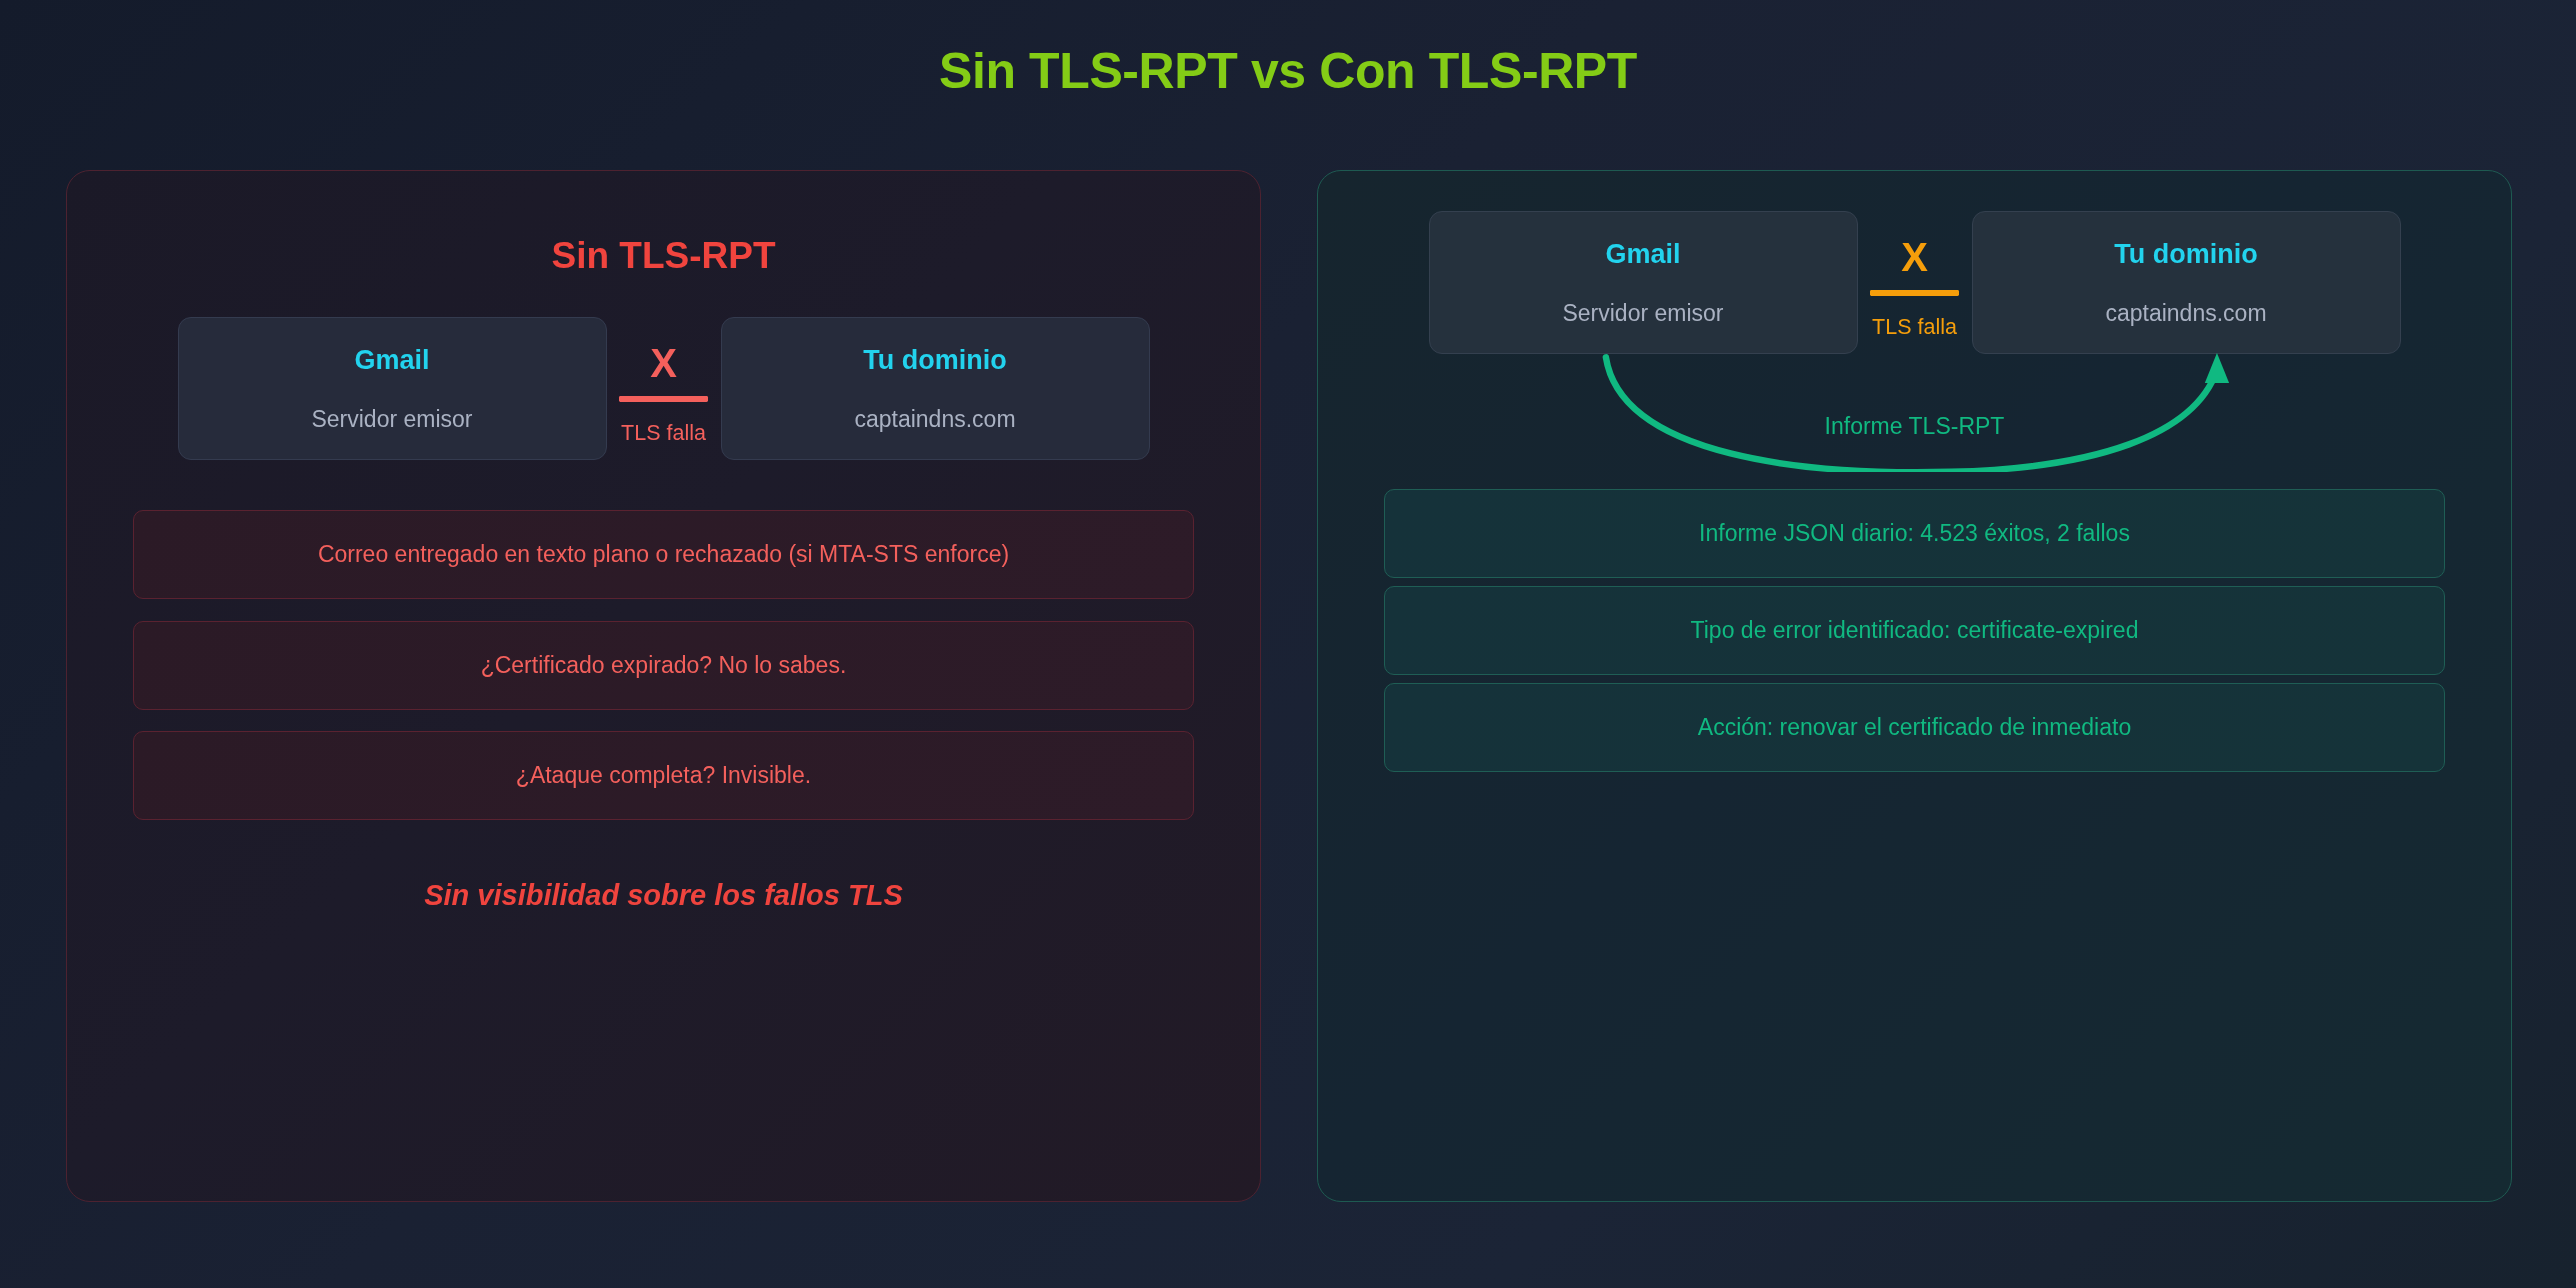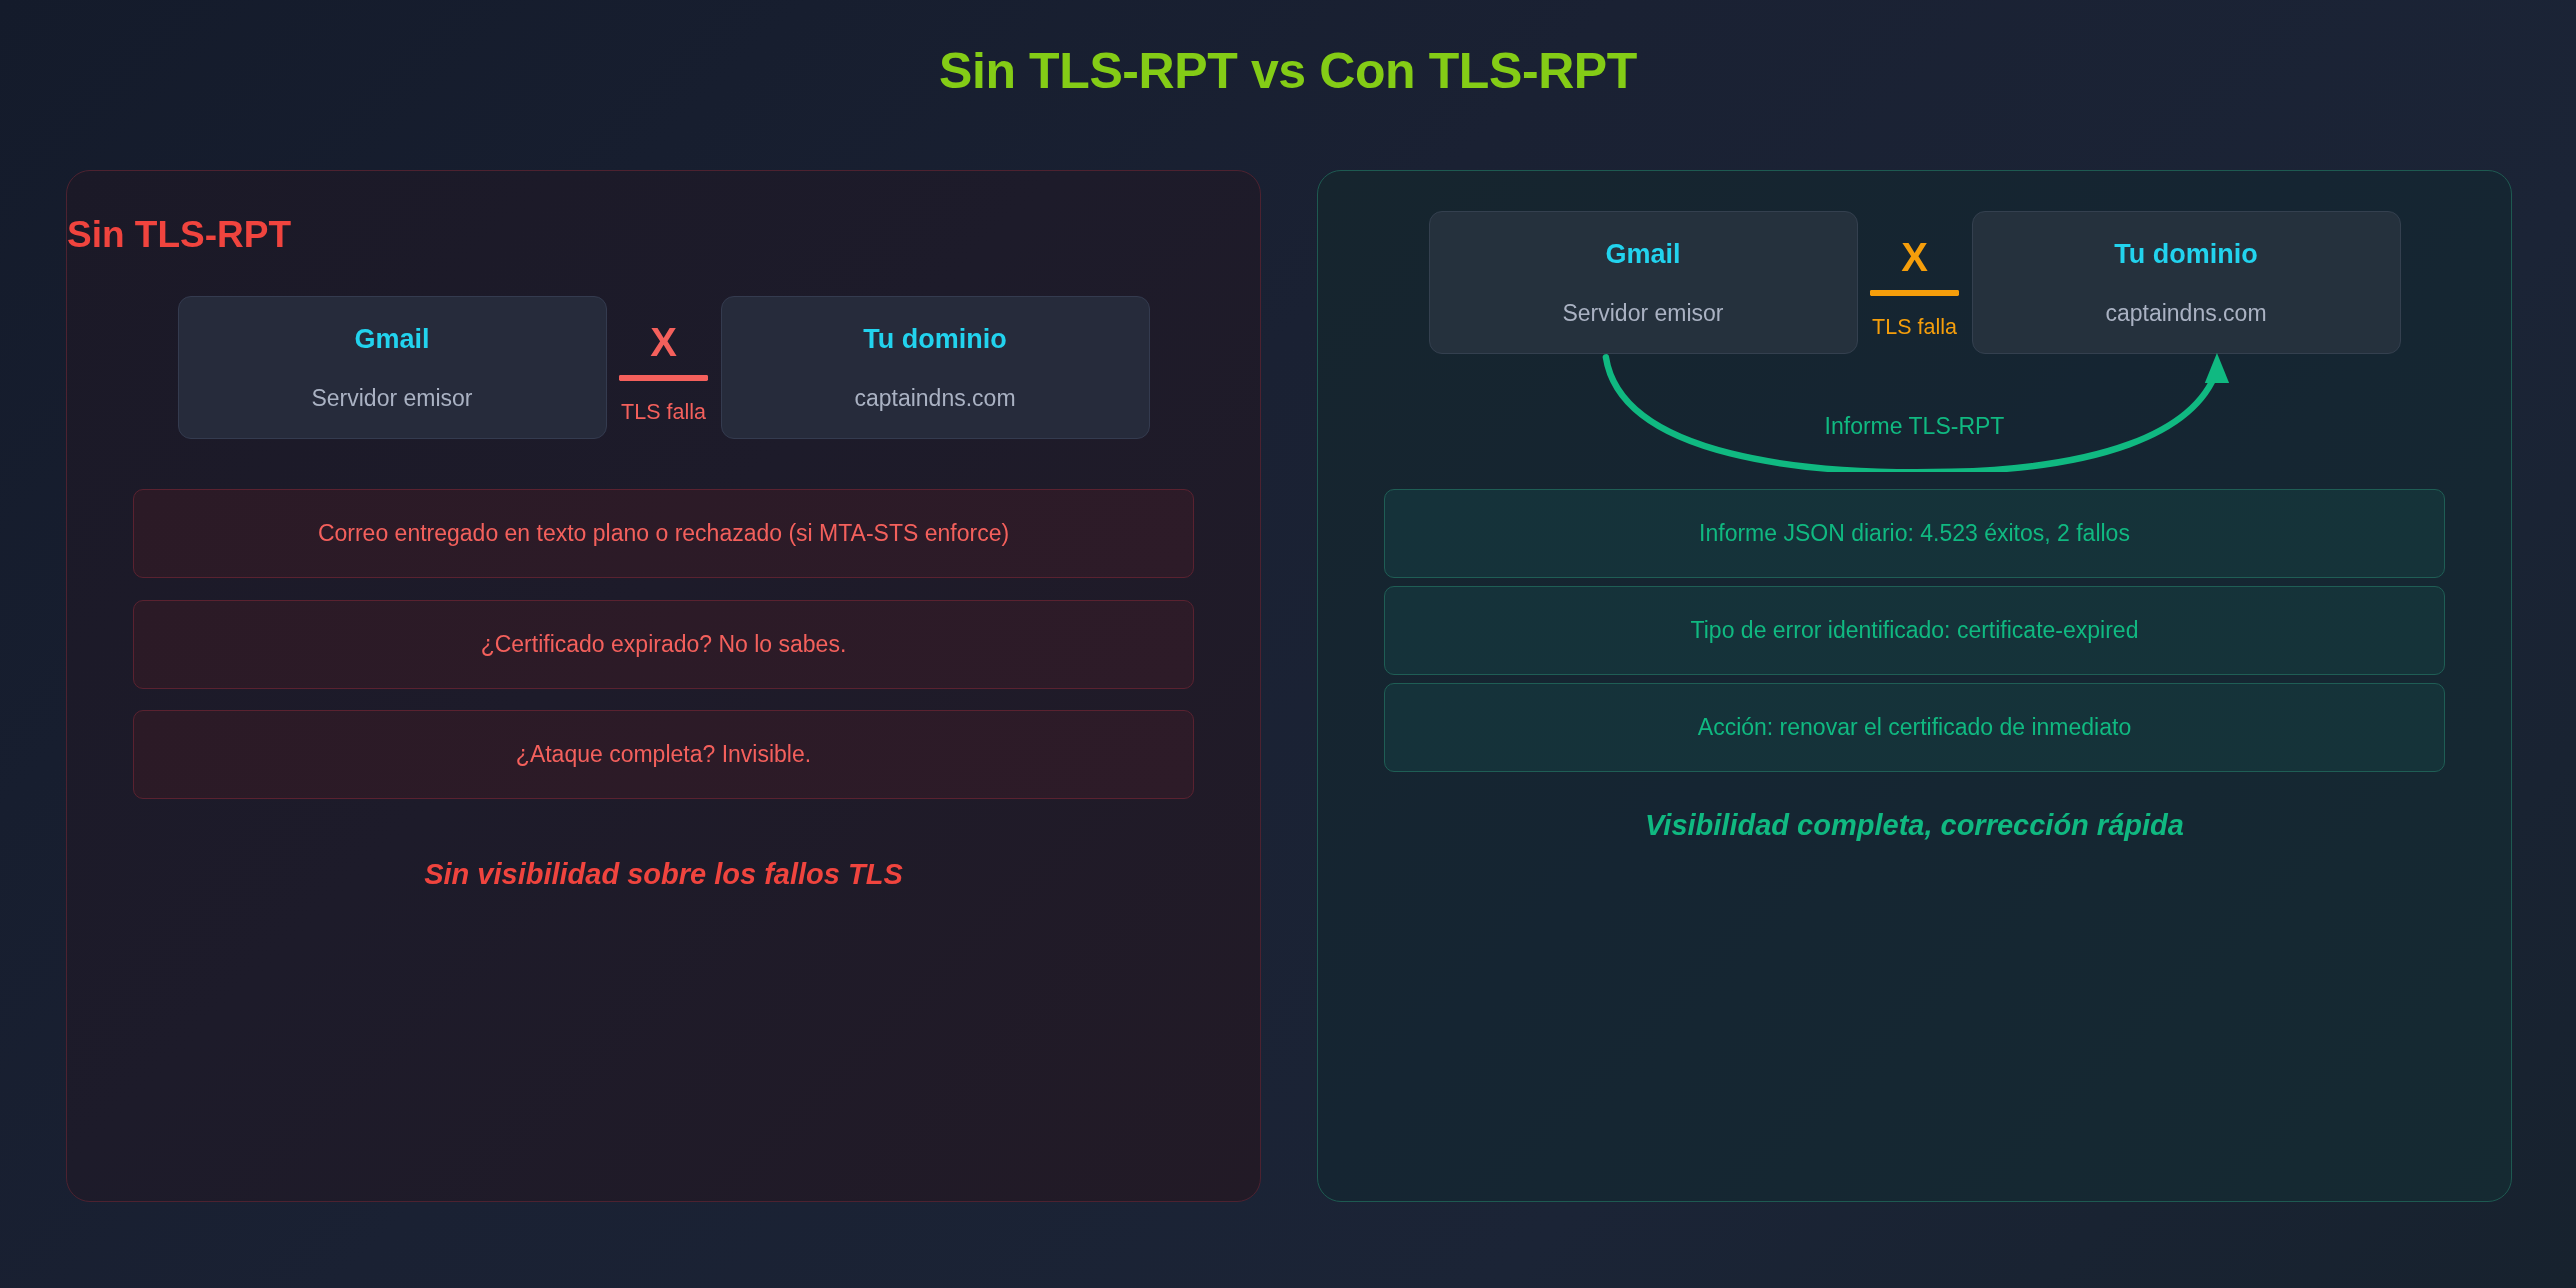--- a/index.html
+++ b/index.html
@@ -40,21 +40,22 @@
     background:linear-gradient(135deg,#1b1927 0%,#1d1b2a 45%,#221a26 100%);
     border:1.4px solid #4d2230;
   }
   .panel-good{
     left:1317px;
     background:linear-gradient(135deg,#16252e 0%,#152532 45%,#152a32 100%);
     border:1.4px solid #1e5a51;
   }
 
   .panel-title{
-    margin-top:43px;
+    margin-top:64px;
+    text-align:center;
     font-size:37px;
     font-weight:bold;
   }
   .panel-bad .panel-title{ color:#f0443e; }
   .panel-good .panel-title{ color:#10b981; }
 
   
   .flow{
     margin-top:40px;
     display:flex;
@@ -250,16 +251,15 @@
     </svg>
     <div class="arc-label">Informe TLS-RPT</div>
   </div>
 
   <div class="cards">
     <div class="card card-good">Informe JSON diario: 4.523 éxitos, 2 fallos</div>
     <div class="card card-good">Tipo de error identificado: certificate-expired</div>
     <div class="card card-good">Acción: renovar el certificado de inmediato</div>
   </div>
 
-  <div class="panel-footer">Visibilidad completa, corrección rápida</div>
 
 </section>
 
 
 </body></html>

